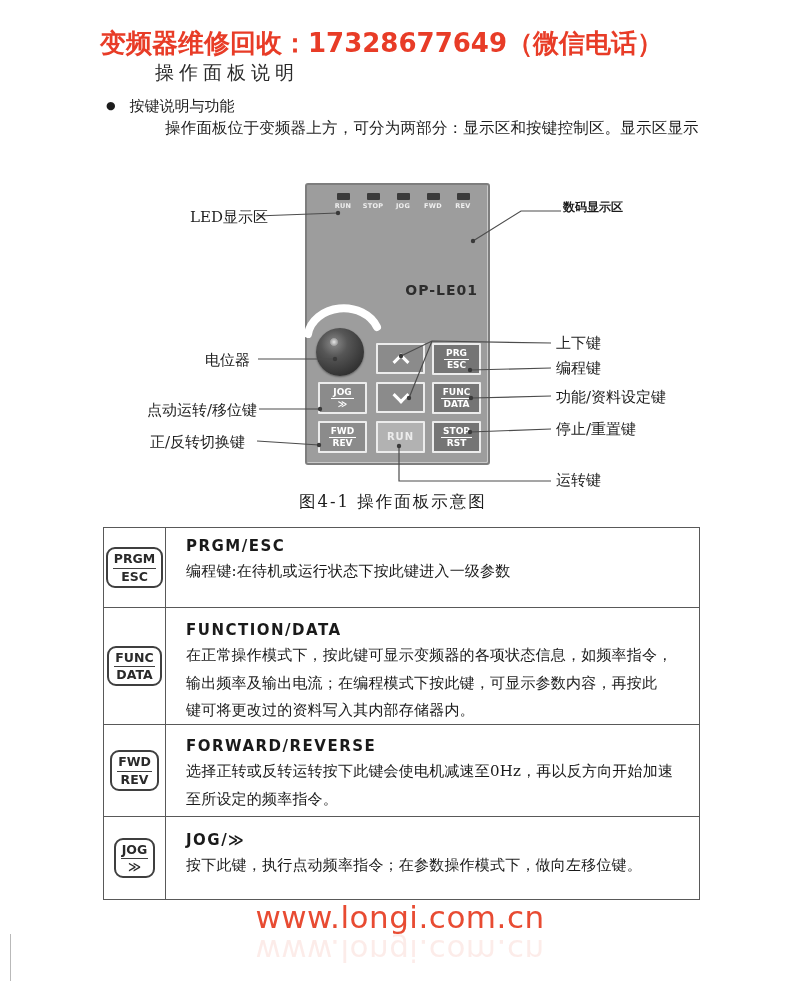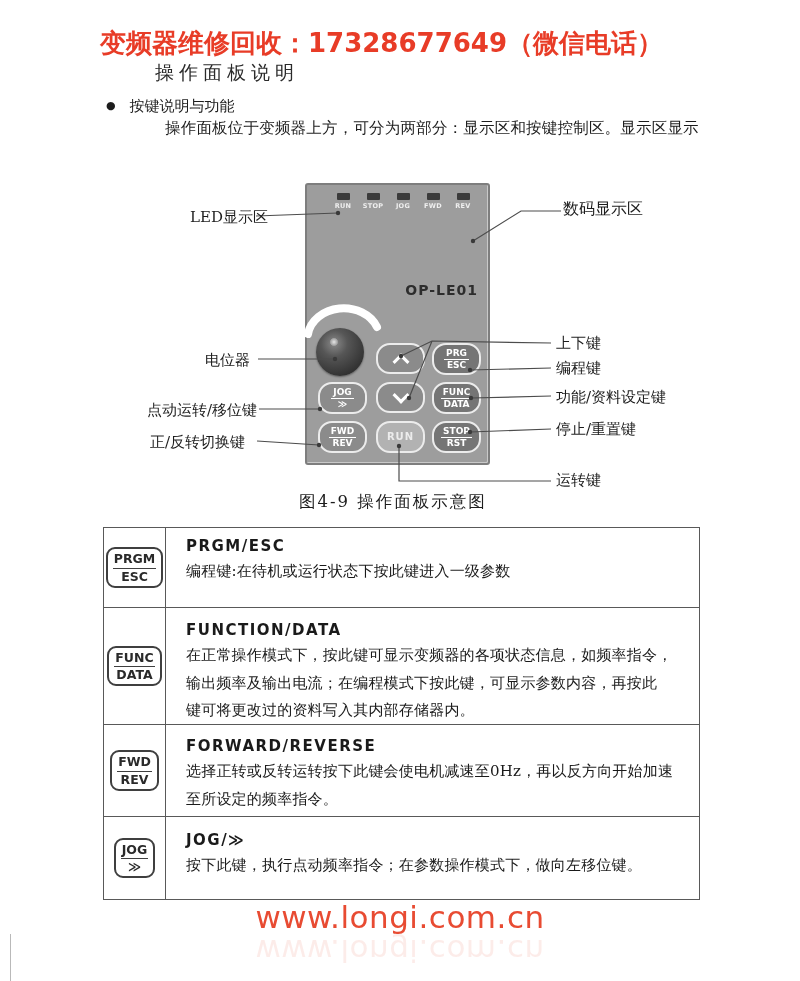--- a/index.html
+++ b/index.html
@@ -48,36 +48,36 @@
   }
   .knob {
     position:absolute; left:9px; top:143px; width:48px; height:48px; border-radius:50%;
     background:radial-gradient(circle at 38% 32%, #8a8a8a 0%, #565656 30%, #323232 75%);
     box-shadow:0 1px 2px rgba(0,0,0,0.4);
   }
   .knob-hl { position:absolute; left:14px; top:10px; width:8px; height:8px; border-radius:50%;
     background:radial-gradient(circle,#e6e6e6,#9a9a9a 70%, transparent 75%); }
 
   .pbtn {
-    position:absolute; width:49px; height:30px; border:2px solid #ececec; border-radius:14px;
+    position:absolute; width:49px; height:30px; border:2px solid #ececec; border-radius:1px;
     background:#8b8b8b; display:flex; flex-direction:column; align-items:center; justify-content:center;
     font-family:"DejaVu Sans", sans-serif; color:#fff; line-height:1;
   }
   .pbtn .top { font-size:9px; font-weight:bold; border-bottom:1px solid #fff; padding:0 2px 1px; }
   .pbtn .bot { font-size:9px; font-weight:bold; padding-top:1px; }
   .pbtn.dark { background:#757575; }
   .pbtn.light { background:#b2b2b2; }
   .pbtn .single { font-size:10px; font-weight:bold; letter-spacing:1px; color:#ececec; }
   .chev { width:12px; height:12px; border-left:3px solid #fff; border-top:3px solid #fff; }
   .chev.up { transform:rotate(45deg) translate(2px,2px); }
   .chev.down { transform:rotate(225deg) translate(2px,2px); }
 
   
   .callout { font-size:15px; color:#1c1c1c; white-space:nowrap; }
-  .callout.bold { font-weight:normal; font-size:16px; }
+  .callout.bold { font-weight:bold; font-size:12px; }
 
   .overlay { left:0; top:0; width:800px; height:981px; pointer-events:none; }
 
   .caption { left:299px; top:491px; font-size:16.5px; letter-spacing:2px; color:#1c1c1c; }
 
   
   .spec-table { left:103px; top:527px; width:597px; border:1px solid #595959; background:#fff; }
   .trow { display:flex; border-bottom:1px solid #595959; }
   .trow:last-child { border-bottom:none; }
   .ticon-cell { width:62px; border-right:1px solid #595959; display:flex; align-items:center; justify-content:center; flex-shrink:0; }
@@ -211,21 +211,21 @@
   <div class="abs callout bold" style="left:563px; top:199px;">数码显示区</div>
   <div class="abs callout" style="left:205px; top:351px;">电位器</div>
   <div class="abs callout" style="left:147px; top:401px;">点动运转/移位键</div>
   <div class="abs callout" style="left:150px; top:433px;">正/反转切换键</div>
   <div class="abs callout" style="left:556px; top:334px;">上下键</div>
   <div class="abs callout" style="left:556px; top:359px;">编程键</div>
   <div class="abs callout" style="left:556px; top:388px;">功能/资料设定键</div>
   <div class="abs callout" style="left:556px; top:420px;">停止/重置键</div>
   <div class="abs callout" style="left:556px; top:471px;">运转键</div>
 
-  <div class="abs caption">图4-9 操作面板示意图</div>
+  <div class="abs caption">图4-1 操作面板示意图</div>
 
   <div class="abs spec-table">
 
     <div class="trow" style="height:80px;">
       <div class="ticon-cell">
         <div class="keycap">
           <span class="kc-top">PRGM</span>
           <span class="kc-bot">ESC</span>
         </div>
       </div>

